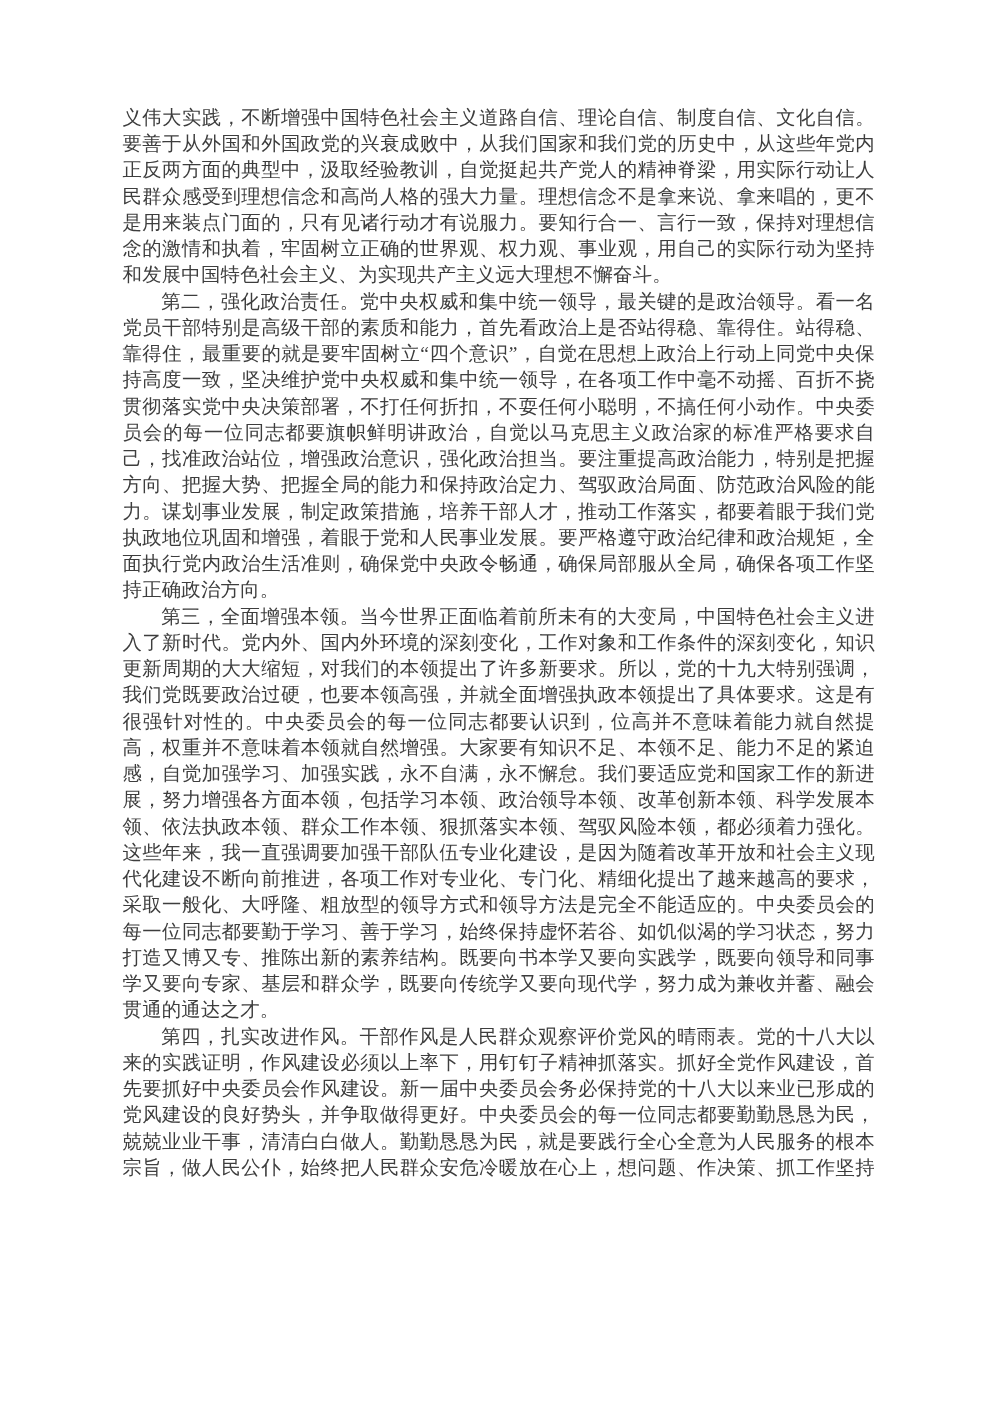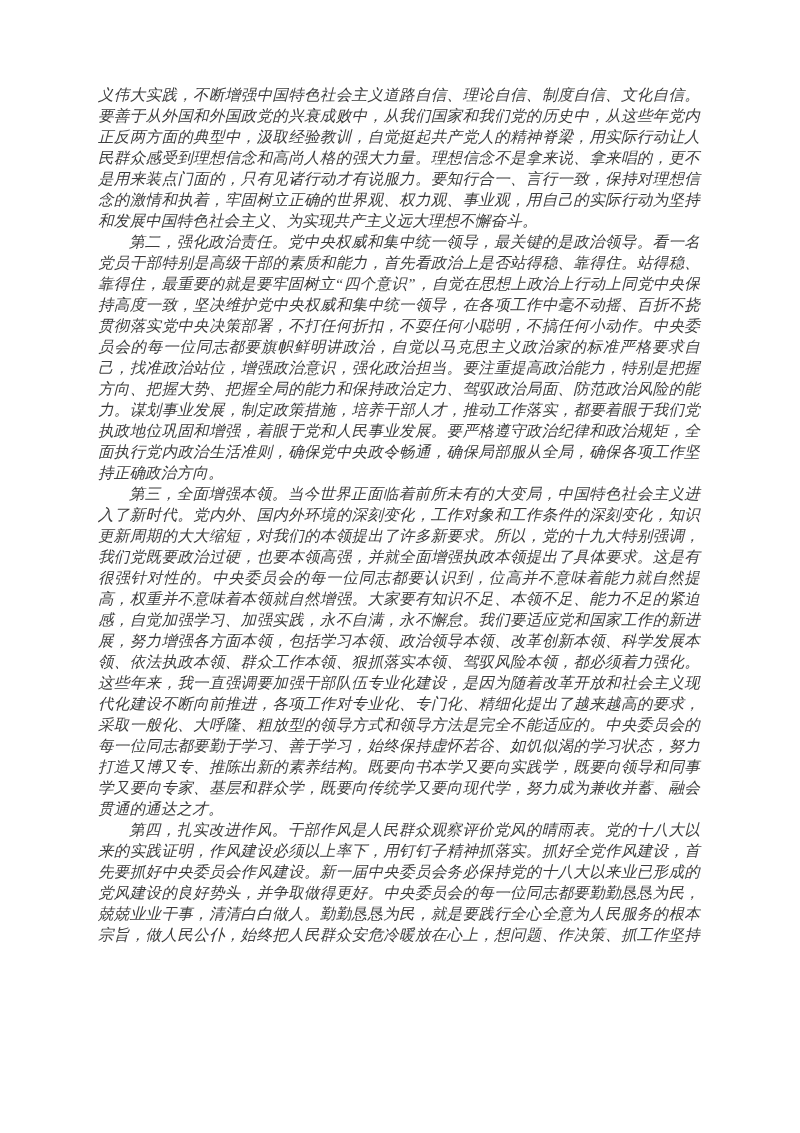--- a/index.html
+++ b/index.html
@@ -7,21 +7,20 @@
     padding: 0;
     background: #ffffff;
   }
   .page {
     position: relative;
     width: 800px;
     height: 944px;
     background: #ffffff;
     overflow: hidden;
     font-family: "Liberation Serif", "DejaVu Serif", serif;
-    font-style: italic;
   }
   .doc-content {
     position: absolute;
     left: 98px;
     top: 84px;
     width: 602px;
     color: #3d3d3d;
     font-size: 15.5px;
     line-height: 21px;
     text-align: justify;

